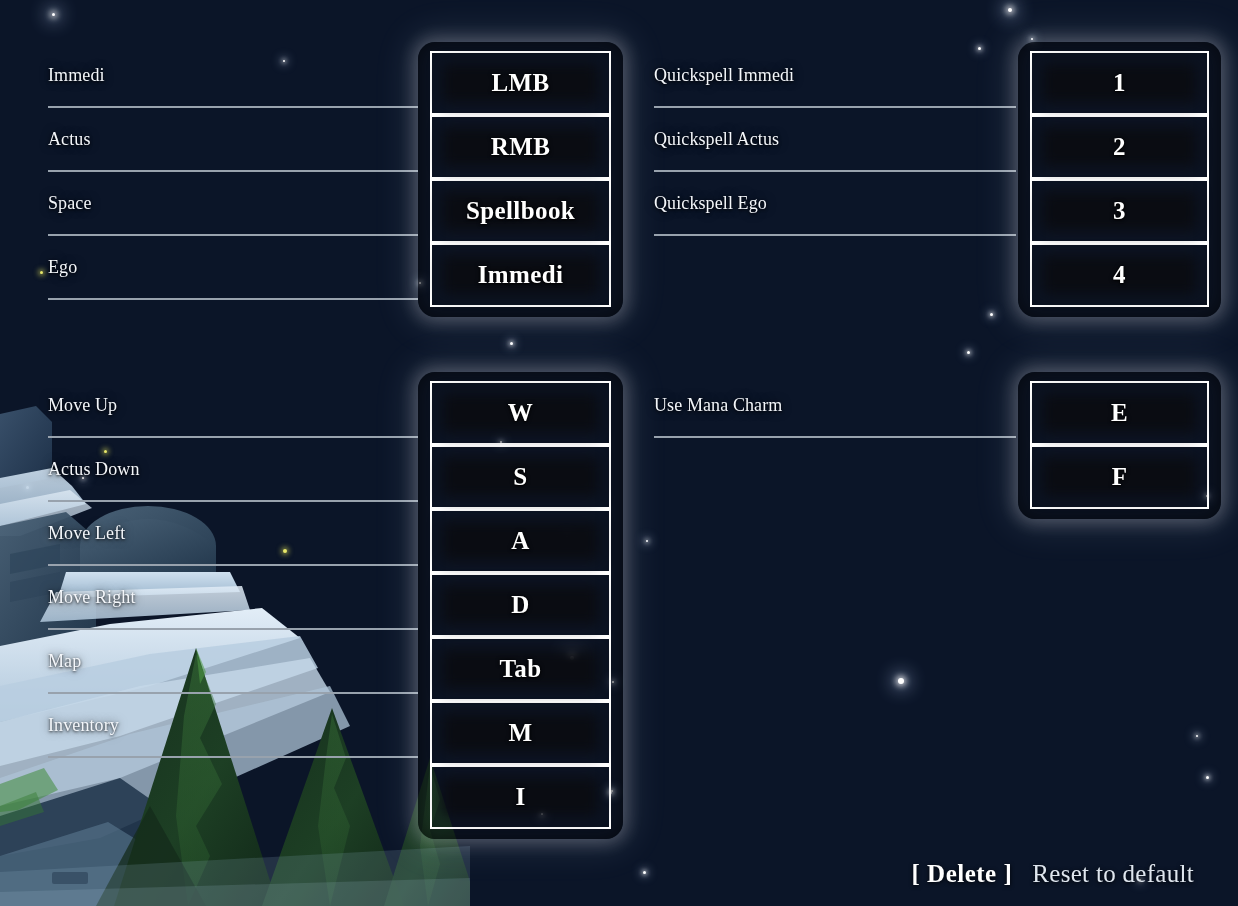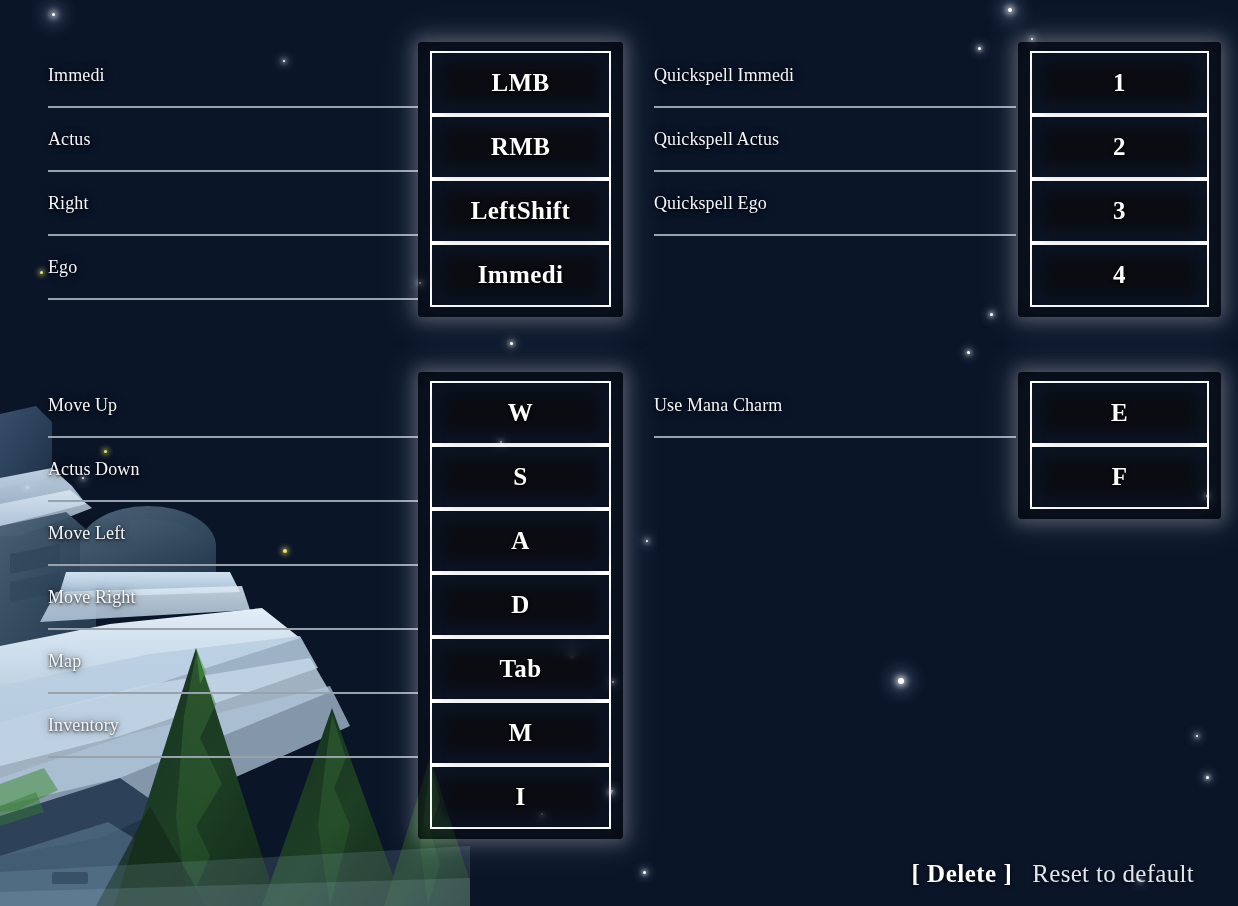--- a/index.html
+++ b/index.html
@@ -77,21 +77,21 @@
     line-height: 1;
     color: #f3f6fa;
     letter-spacing: 0.1px;
     text-shadow: 0 1px 3px rgba(0,0,0,0.85), 0 0 10px rgba(0,0,0,0.6);
     white-space: nowrap;
   }
 
   
   .keypanel {
     position: absolute;
-    border-radius: 4px;
+    border-radius: 17px;
     padding: 9px 12px 10px 12px;
     background: rgba(16,20,30,0.30);
     box-shadow:
       0 0 16px 5px rgba(255,255,255,0.22),
       0 0 34px 12px rgba(210,225,255,0.10),
       inset 0 0 20px 4px rgba(0,0,0,0.5);
   }
   .kp-left-top  { left: 418px; top: 42px; width: 205px; }
   .kp-right-top { left: 1018px; top: 42px; width: 203px; }
   .kp-left-bot  { left: 418px; top: 372px; width: 205px; }
@@ -276,36 +276,36 @@
   </div>
 
   <div class="col col-left-top">
     <div class="row">
       <span class="row-label">Immedi</span>
     </div>
     <div class="row">
       <span class="row-label">Actus</span>
     </div>
     <div class="row">
-      <span class="row-label">Right</span>
+      <span class="row-label">Space</span>
     </div>
     <div class="row">
       <span class="row-label">Ego</span>
     </div>
   </div>
 
   <div class="keypanel kp-left-top">
     <div class="keybtn">
       <span class="keybtn-label">LMB</span>
     </div>
     <div class="keybtn">
       <span class="keybtn-label">RMB</span>
     </div>
     <div class="keybtn">
-      <span class="keybtn-label">LeftShift</span>
+      <span class="keybtn-label">Spellbook</span>
     </div>
     <div class="keybtn">
       <span class="keybtn-label">Immedi</span>
     </div>
   </div>
 
   <div class="col col-right-top">
     <div class="row">
       <span class="row-label">Quickspell Immedi</span>
     </div>

